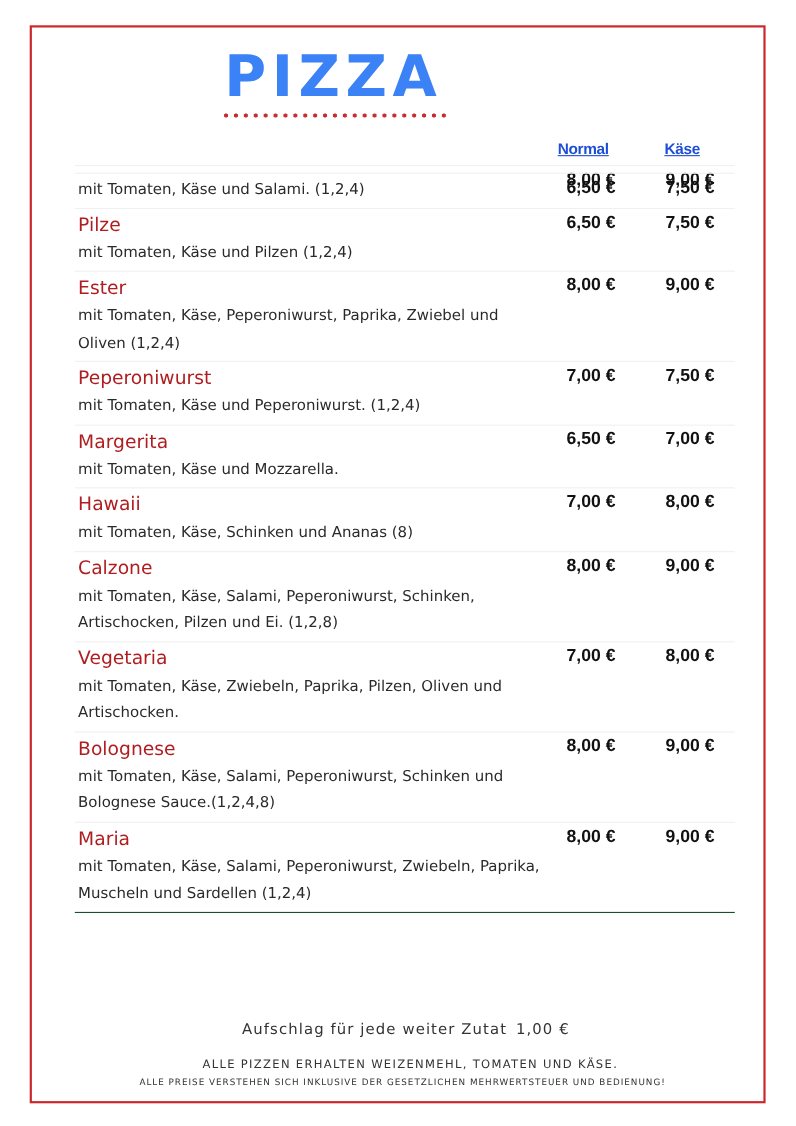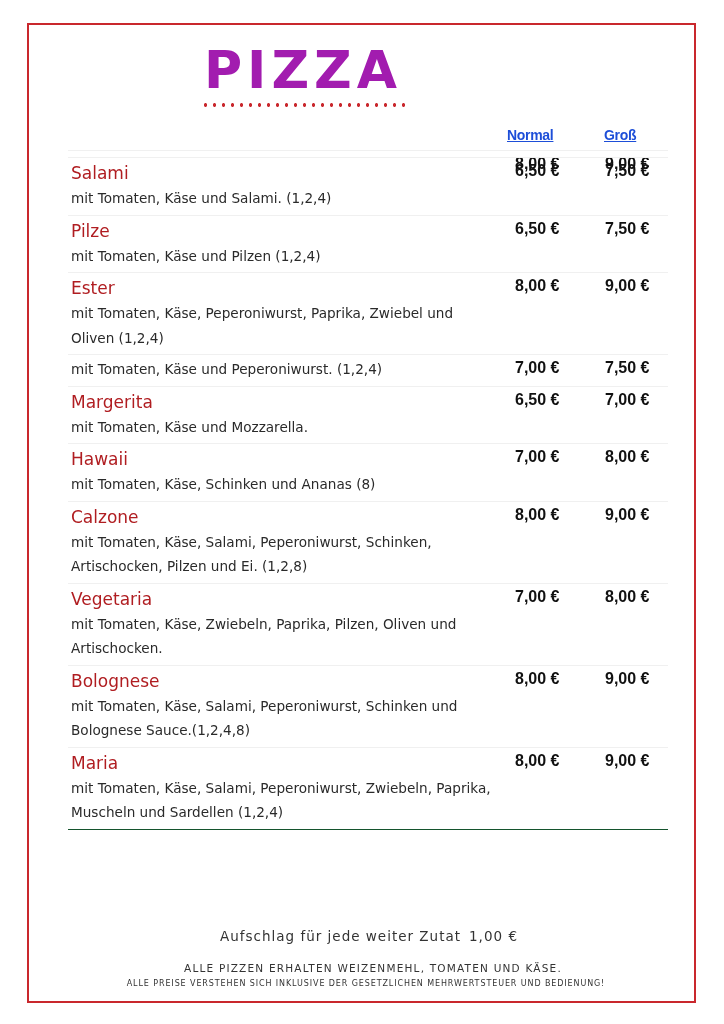--- a/index.html
+++ b/index.html
@@ -2,21 +2,21 @@
 <html><head>
 <meta charset="utf-8">
 <style>
   html, body { margin: 0; padding: 0; background: #ffffff; }
   body { width: 724px; height: 1024px; position: relative; overflow: hidden;
          font-family: "DejaVu Sans", sans-serif; color: #222; }
   .frame { position: absolute; left: 27px; top: 23px; width: 665px; height: 976px;
            border: 2px solid #c9282d; box-sizing: content-box; }
   .title { position: absolute; left: 0; top: 40px; width: 606px; text-align: center;
            font-family: "DejaVu Sans", sans-serif; font-weight: 700; font-size: 52px;
-           letter-spacing: 5px; color: #a21caf; line-height: 60px; }
+           letter-spacing: 5px; color: #3b82f6; line-height: 60px; }
   .dots { position: absolute; left: 201px; top: 102px; width: 208px; height: 6px;
           background-image: radial-gradient(circle, #c9282d 1.6px, transparent 2px);
           background-size: 9px 6px; background-repeat: repeat-x; }
   .col-head { position: absolute; top: 127px; font-family: "Liberation Sans", sans-serif;
               font-weight: 700; font-size: 14px; text-decoration: underline; color: #1d4ed8;
               letter-spacing: -0.3px; }
   .col-normal { left: 507px; }
   .col-gross { left: 604px; }
   .menu { position: absolute; left: 68px; top: 150px; width: 600px; }
   .item { position: relative; border-top: 1px solid #f0f0f0; padding: 2px 0 4px 3px; }
@@ -42,46 +42,46 @@
 </style>
 </head>
 <body>
 
 <div class="frame"></div>
 
 <div class="title">PIZZA</div>
 <div class="dots"></div>
 
 <div class="col-head col-normal">Normal</div>
-<div class="col-head col-gross">Groß</div>
+<div class="col-head col-gross">Käse</div>
 
 <div class="menu">
   <div class="item">
     <div class="price p-normal">8,00 €</div>
     <div class="price p-gross">9,00 €</div>
   </div>
   <div class="item">
-    <div class="name">Salami</div>
     <div class="desc">mit Tomaten, Käse und Salami. (1,2,4)</div>
     <div class="price p-normal">6,50 €</div>
     <div class="price p-gross">7,50 €</div>
   </div>
   <div class="item">
     <div class="name">Pilze</div>
     <div class="desc">mit Tomaten, Käse und Pilzen (1,2,4)</div>
     <div class="price p-normal">6,50 €</div>
     <div class="price p-gross">7,50 €</div>
   </div>
   <div class="item">
     <div class="name">Ester</div>
     <div class="desc">mit Tomaten, Käse, Peperoniwurst, Paprika, Zwiebel und Oliven (1,2,4)</div>
     <div class="price p-normal">8,00 €</div>
     <div class="price p-gross">9,00 €</div>
   </div>
   <div class="item">
+    <div class="name">Peperoniwurst</div>
     <div class="desc">mit Tomaten, Käse und Peperoniwurst. (1,2,4)</div>
     <div class="price p-normal">7,00 €</div>
     <div class="price p-gross">7,50 €</div>
   </div>
   <div class="item">
     <div class="name">Margerita</div>
     <div class="desc">mit Tomaten, Käse und Mozzarella.</div>
     <div class="price p-normal">6,50 €</div>
     <div class="price p-gross">7,00 €</div>
   </div>

